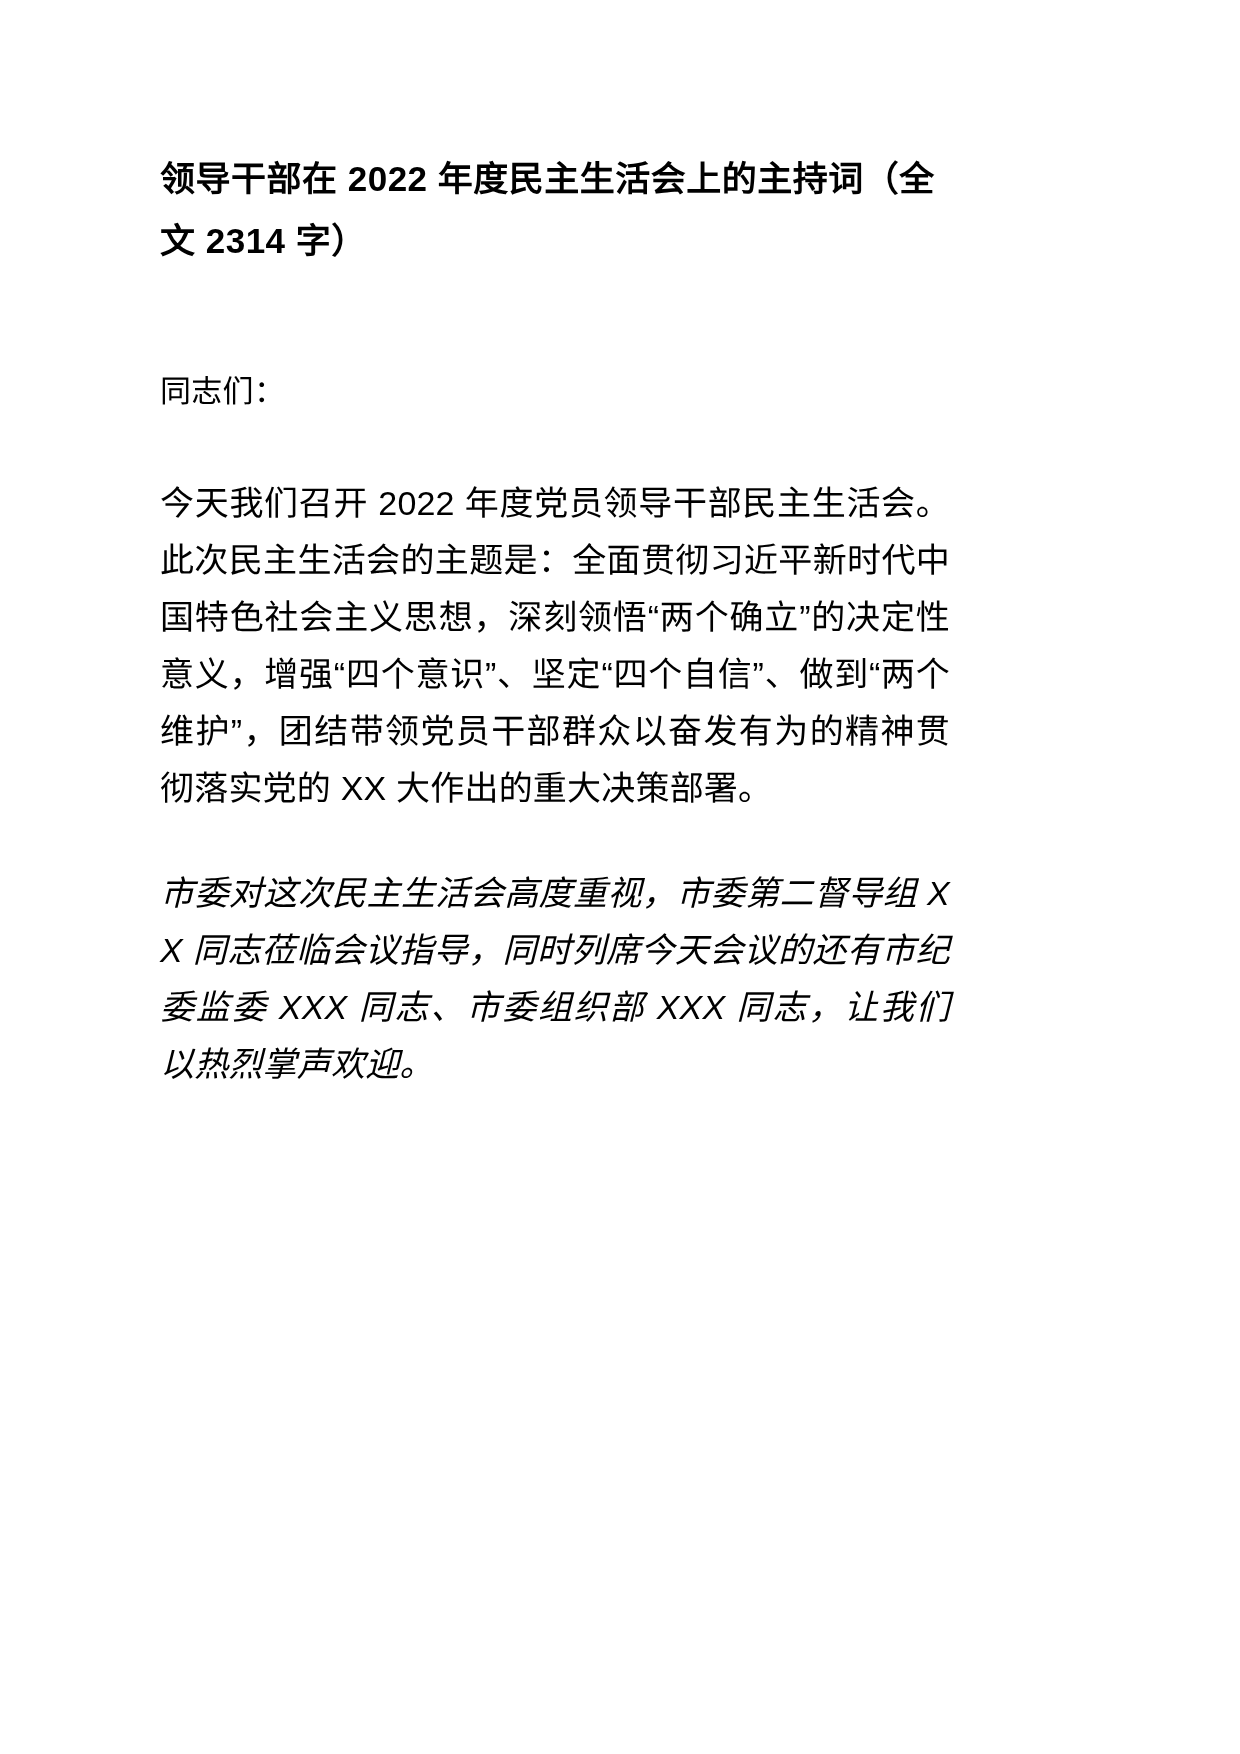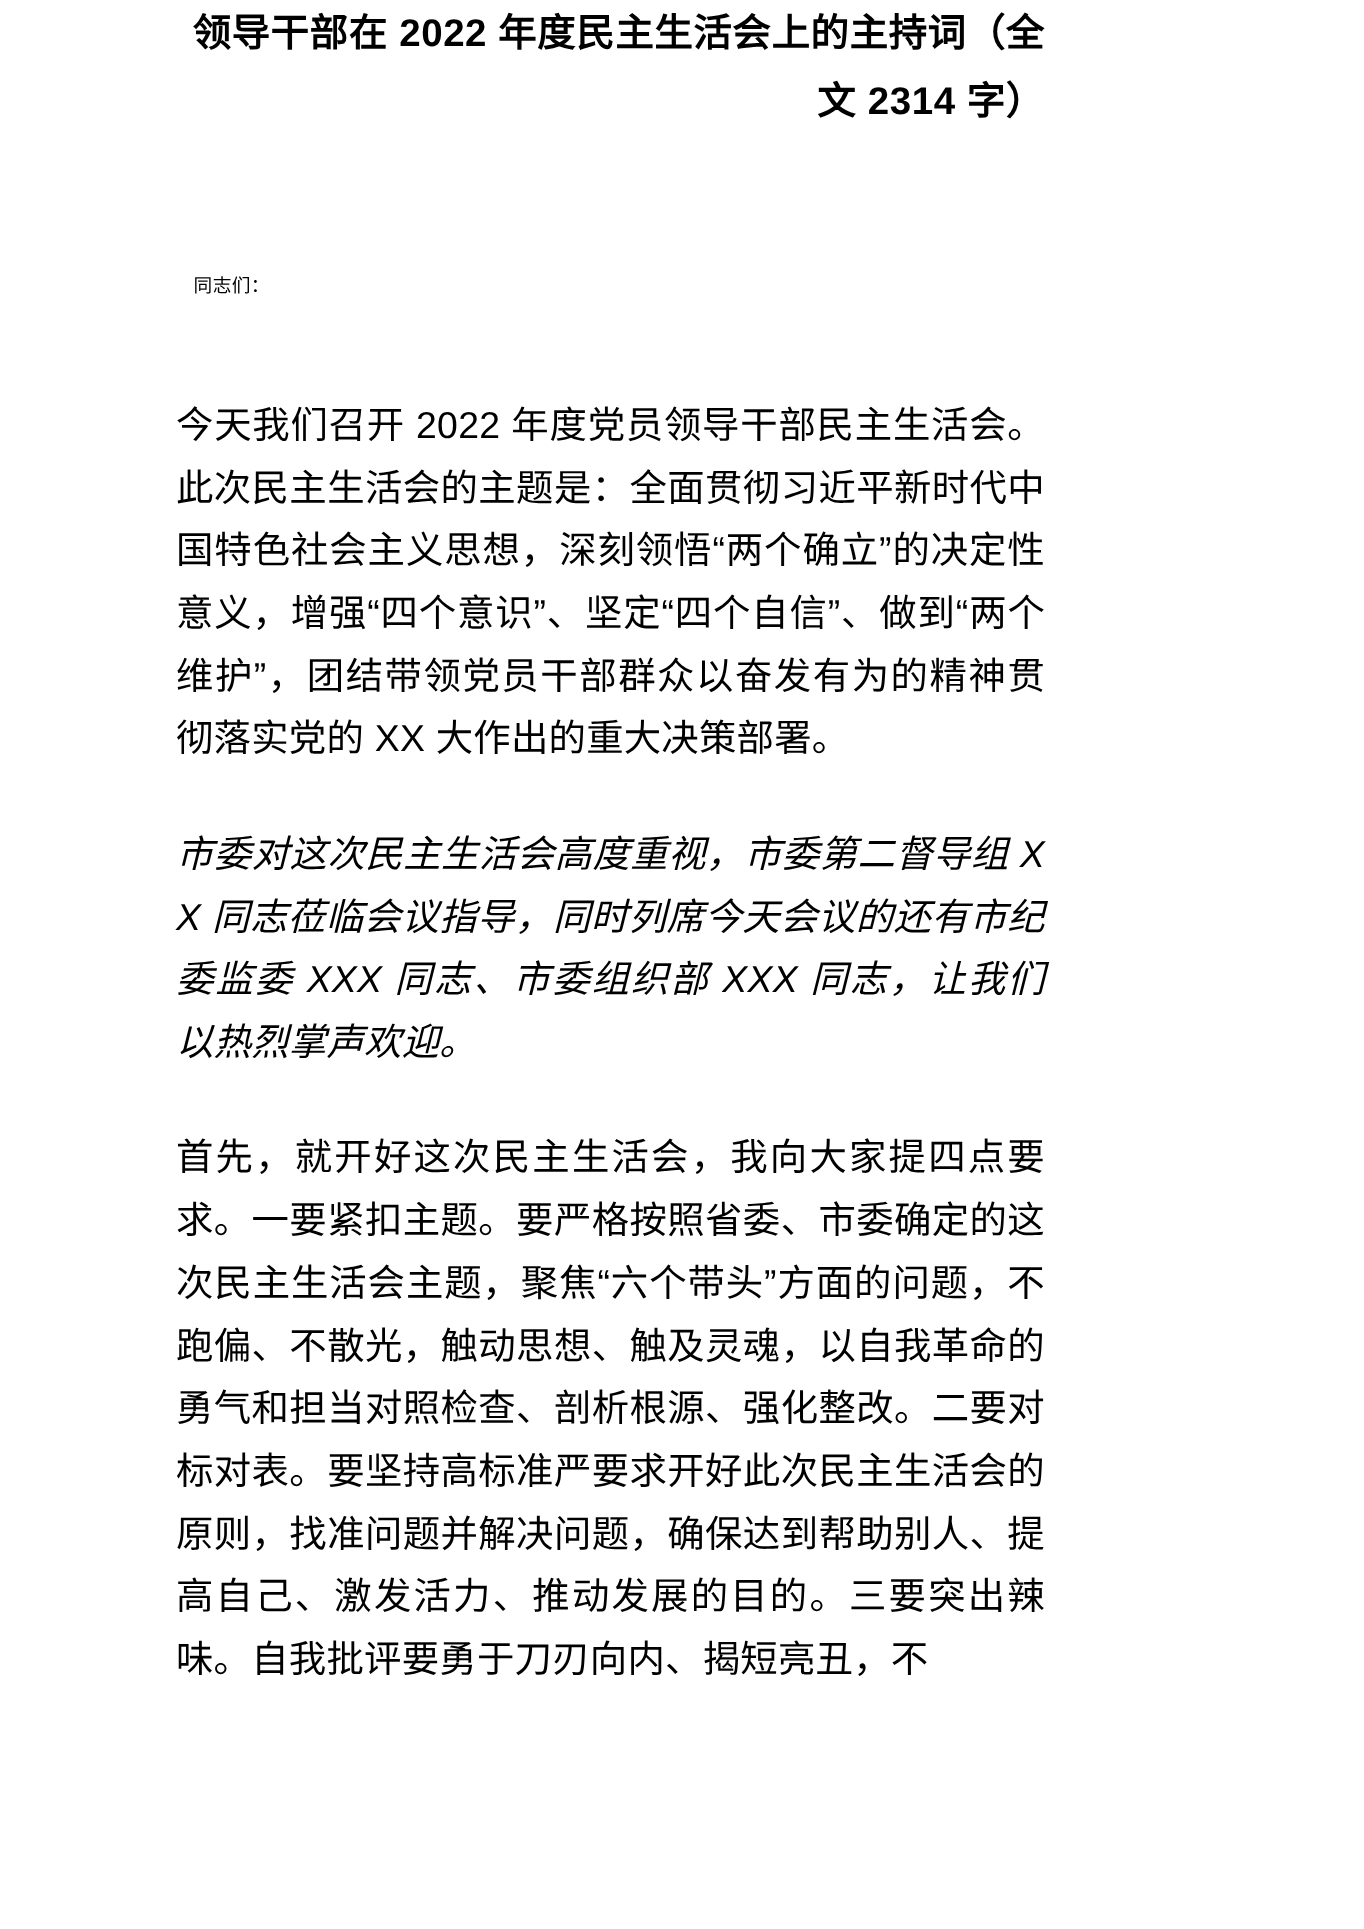--- a/index.html
+++ b/index.html
@@ -26,31 +26,32 @@
     left: 160px;
     top: 0;
     width: 790px;
   }
 
   .doc-title {
     font-family: "Liberation Sans", "DejaVu Sans", sans-serif;
     font-weight: bold;
     font-size: 35px;
     line-height: 62px;
-    text-align: right;
+    text-align: left;
     letter-spacing: 0.5px;
     color: #000000;
     margin: 0;
+    padding-top: 148px;
     word-break: break-all;
   }
 
   .salutation {
-    font-size: 17px;
+    font-size: 31px;
     line-height: 50px;
-    margin: 16px;
+    margin: 0;
     padding-top: 95px;
     letter-spacing: 0.3px;
     color: #000000;
   }
 
   .para {
     font-size: 34px;
     line-height: 57px;
     margin: 0;
     padding-top: 53px;
@@ -76,16 +77,15 @@
   <div class="content">
 
     <h1 class="doc-title">领导干部在 2022 年度民主生活会上的主持词（全文 2314 字）</h1>
 
     <p class="salutation">同志们：</p>
 
     <p class="para" id="p1">今天我们召开 2022 年度党员领导干部民主生活会。此次民主生活会的主题是：全面贯彻习近平新时代中国特色社会主义思想，深刻领悟“两个确立”的决定性意义，增强“四个意识”、坚定“四个自信”、做到“两个维护”，团结带领党员干部群众以奋发有为的精神贯彻落实党的 XX 大作出的重大决策部署。</p>
 
     <p class="para" id="p2">市委对这次民主生活会高度重视，市委第二督导组 XX 同志莅临会议指导，同时列席今天会议的还有市纪委监委 XXX 同志、市委组织部 XXX 同志，让我们以热烈掌声欢迎。</p>
 
-    <p class="para" id="p3">首先，就开好这次民主生活会，我向大家提四点要求。一要紧扣主题。要严格按照省委、市委确定的这次民主生活会主题，聚焦“六个带头”方面的问题，不跑偏、不散光，触动思想、触及灵魂，以自我革命的勇气和担当对照检查、剖析根源、强化整改。二要对标对表。要坚持高标准严要求开好此次民主生活会的原则，找准问题并解决问题，确保达到帮助别人、提高自己、激发活力、推动发展的目的。三要突出辣味。自我批评要勇于刀刃向内、揭短亮丑，不</p>
 
   </div>
 </div>
 
 </body></html>

